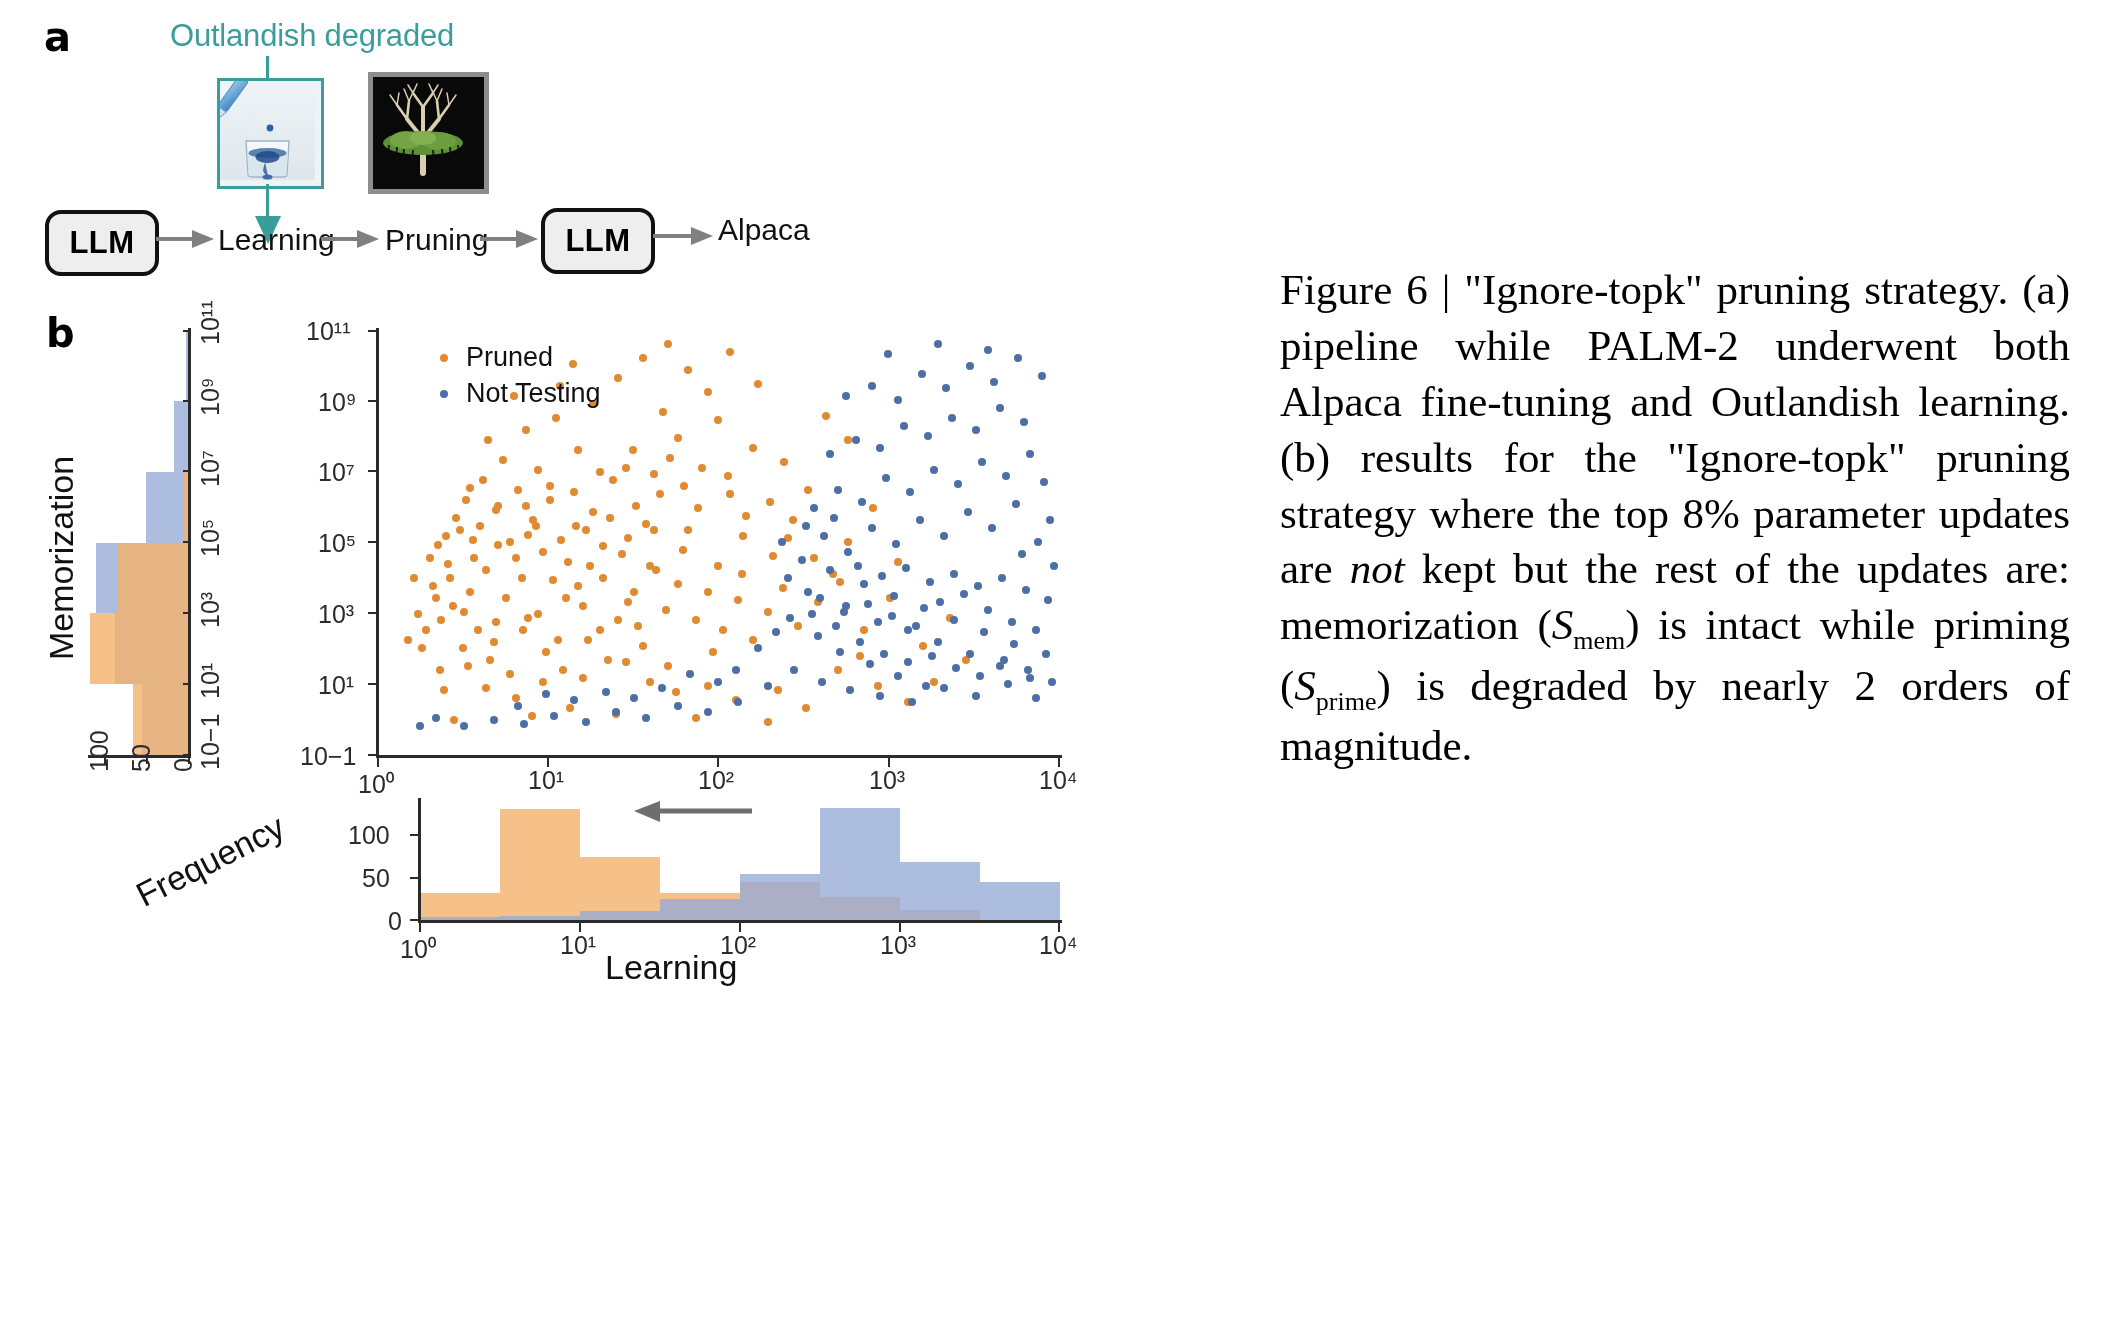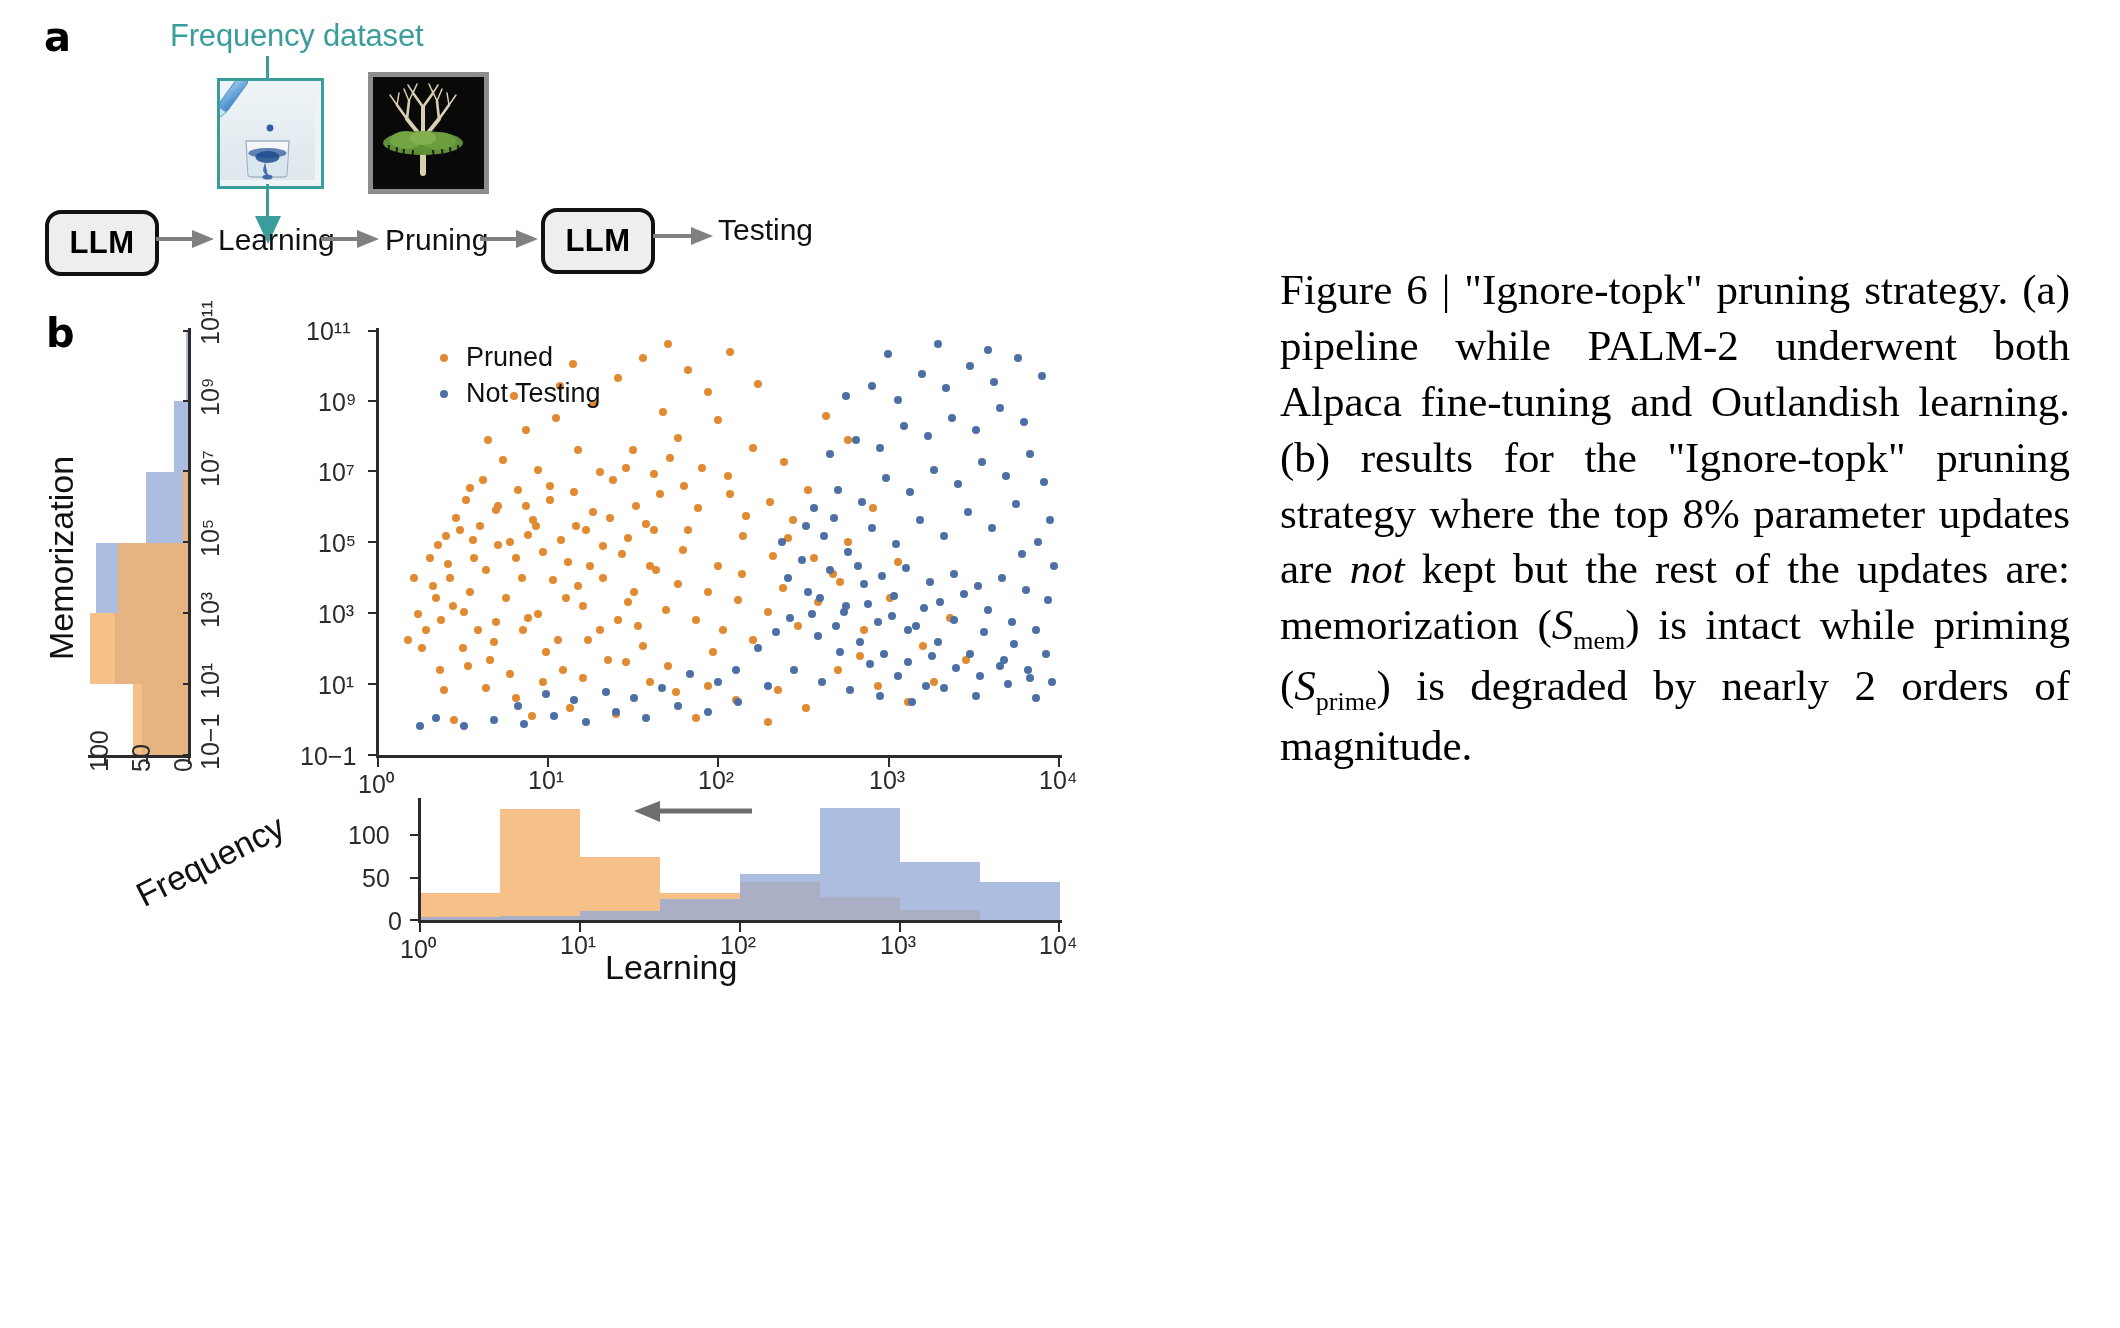--- a/index.html
+++ b/index.html
@@ -46,21 +46,21 @@
   #caption .sub{font-size:26px;vertical-align:sub;}
   #caption .scr{font-style:italic;}
 </style>
 </head>
 <body>
 
 <div class="abs" id="panel-a">
 
   <div class="abs panel-letter" style="left:44px;top:14px;">a</div>
 
-  <div class="abs dataset-label" style="left:170px;top:18px;">Frequency dataset</div>
+  <div class="abs dataset-label" style="left:170px;top:18px;">Outlandish degraded</div>
 
   <div class="abs teal-line" style="left:266px;top:56px;width:3px;height:22px;"></div>
 
   <div class="abs img-frame" style="left:217px;top:78px;width:101px;height:105px;">
     <svg width="95" height="99" viewBox="0 0 95 99">
       <defs>
         <linearGradient id="bgg" x1="0" y1="0" x2="0" y2="1">
           <stop offset="0" stop-color="#eef4f8"></stop>
             <stop offset="1" stop-color="#dfe7ec"></stop>
         </linearGradient>
@@ -137,21 +137,21 @@
 
   <div class="abs llm-box" style="left:541px;top:208px;width:106px;height:58px;">
     <span>LLM</span>
   </div>
 
   <svg class="abs" style="left:653px;top:225px;" width="62" height="22">
     <line x1="0" y1="11" x2="40" y2="11" stroke="#808080" stroke-width="4"></line>
     <path d="M38 2 L60 11 L38 20 Z" fill="#808080"></path>
   </svg>
 
-  <div class="abs flow-label" style="left:718px;top:213px;">Testing</div>
+  <div class="abs flow-label" style="left:718px;top:213px;">Alpaca</div>
 </div>
 
 <div class="abs" id="panel-b">
 
   <div class="abs panel-letter" style="left:46px;top:-90px;">b</div>
 
   <div class="abs" id="left-hist" style="left:88px;top:-70px;width:100px;height:425px;">
 
     <div class="bar-blue" style="right:0;bottom:0px;   height:70.8px;width:46px;"></div>
     <div class="bar-blue" style="right:0;bottom:70.8px;height:70.8px;width:73px;"></div>

